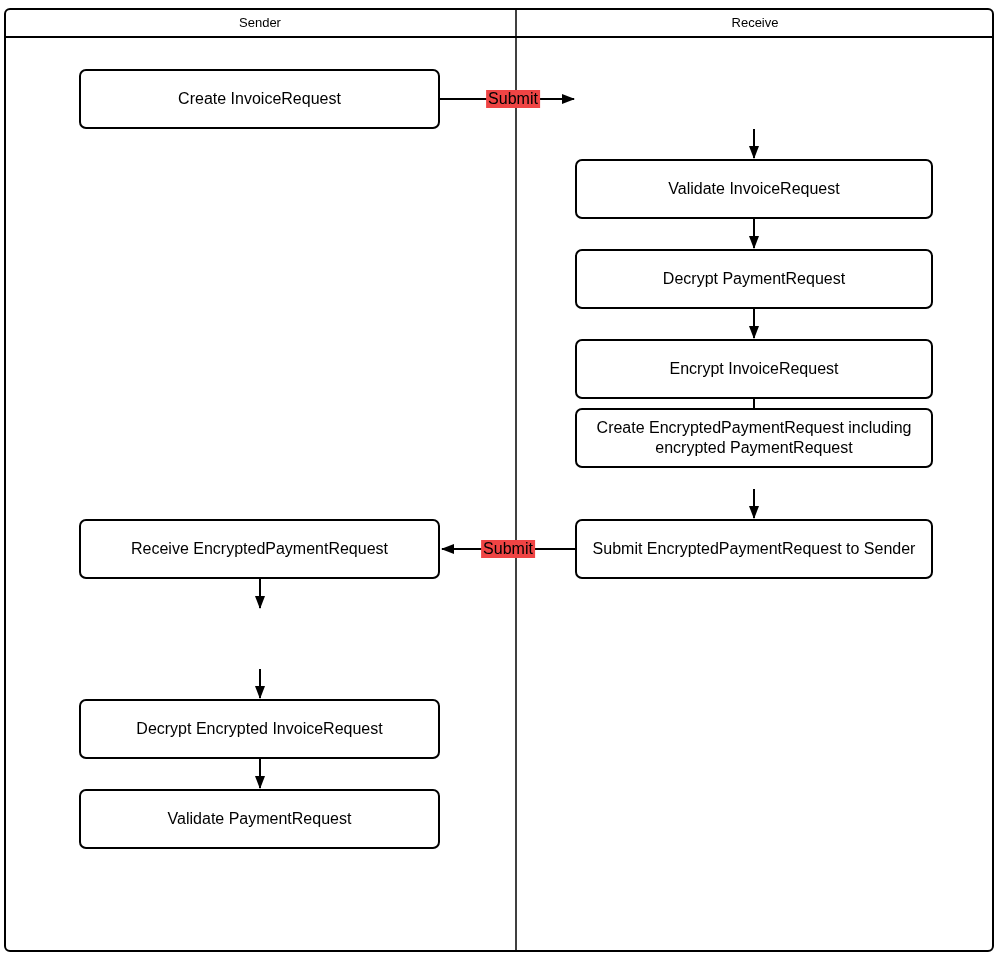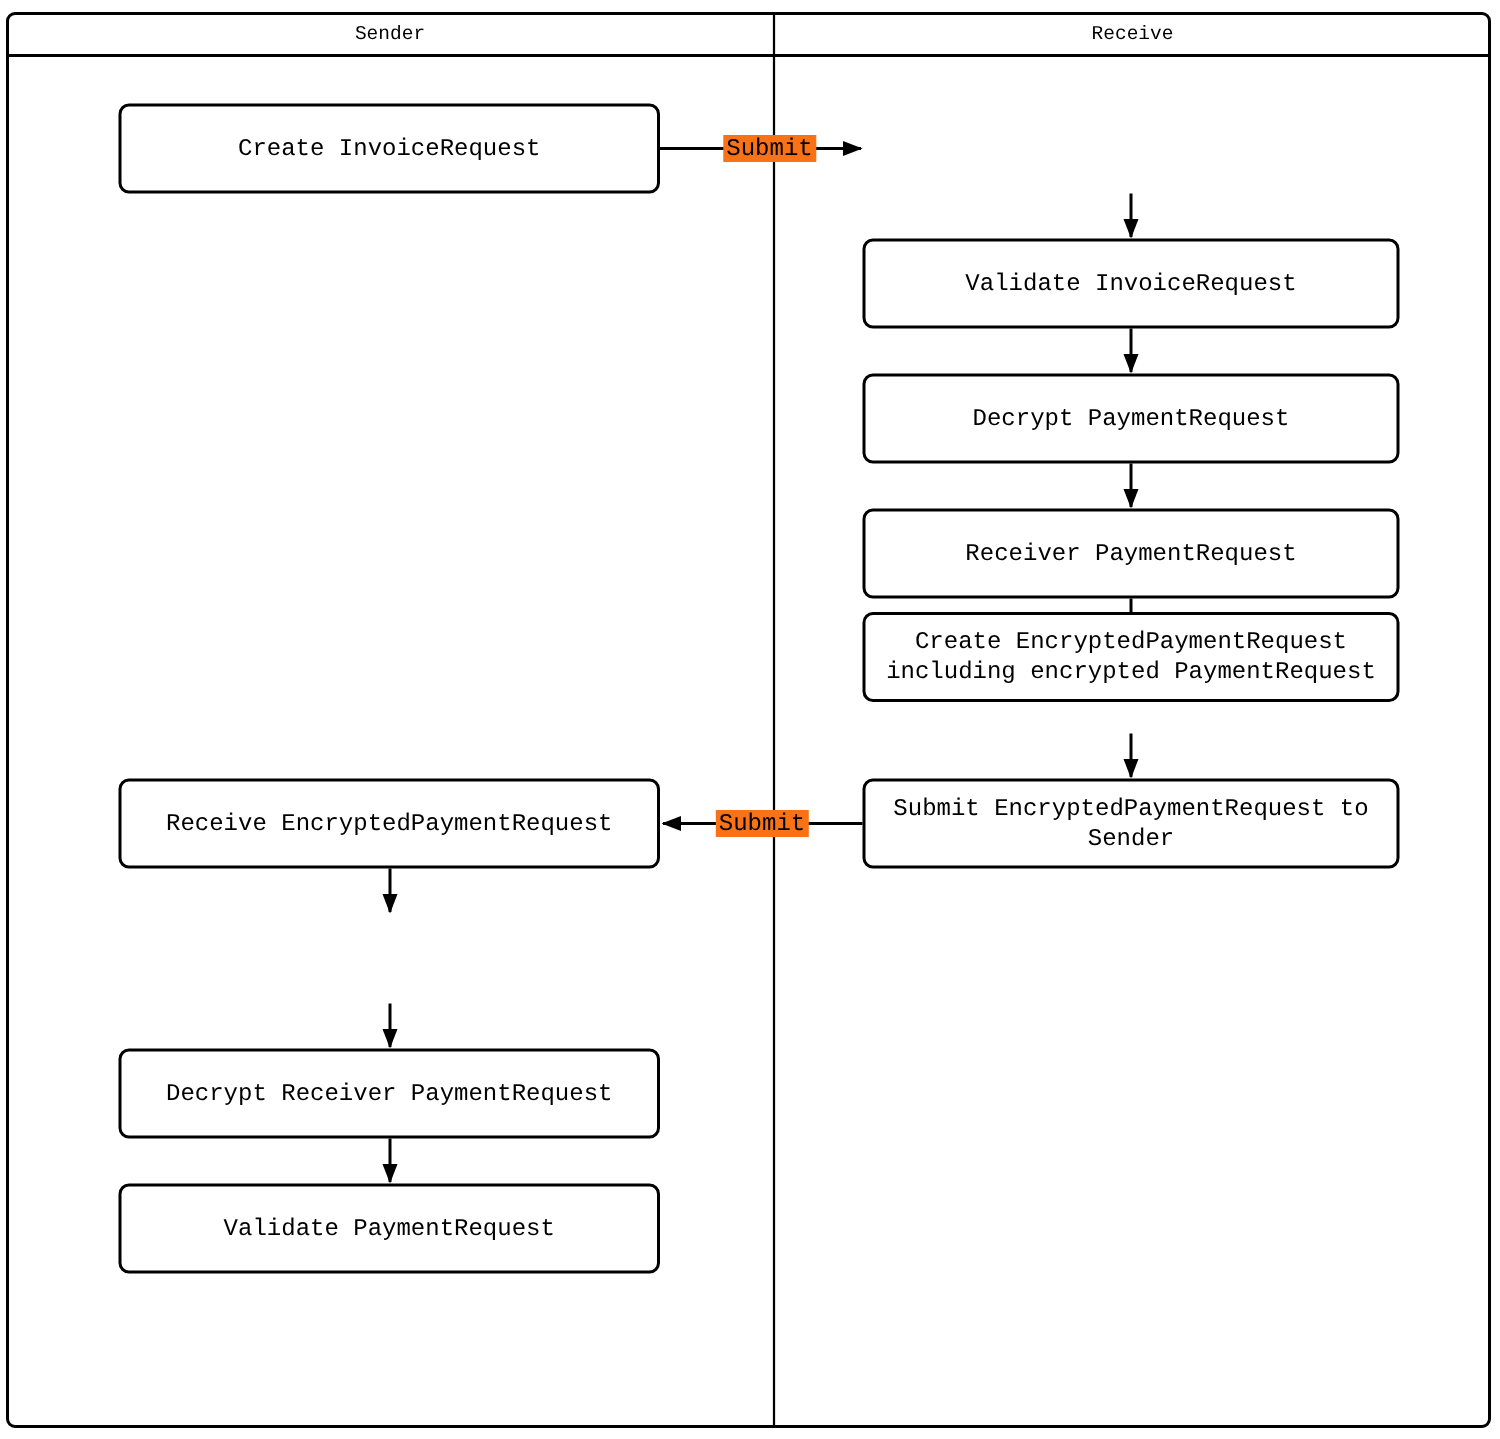--- a/index.html
+++ b/index.html
@@ -5,21 +5,21 @@
   html, body {
     margin: 0;
     padding: 0;
     background: #ffffff;
   }
   .canvas {
     position: relative;
     width: 1000px;
     height: 959px;
     background: #ffffff;
-    font-family: Liberation Mono, monospace;
+    font-family: Liberation Sans, sans-serif;
     color: #000000;
     overflow: hidden;
   }
   .edges-svg {
     position: absolute;
     left: 0;
     top: 0;
     width: 1000px;
     height: 959px;
   }
@@ -47,21 +47,21 @@
     text-align: center;
     font-size: 16px;
     line-height: 20px;
     padding: 2px 5px;
   }
   .node.lane-s { left: 79px;  width: 361px; height: 60px; }
   .node.lane-r { left: 575px; width: 358px; height: 60px; }
   .edge-label {
     position: absolute;
     transform: translate(-50%, -50%);
-    background: #f97316;
+    background: #ef4444;
     padding: 0 2px;
     font-size: 16px;
     line-height: 18px;
     white-space: nowrap;
   }
 </style>
 </head>
 <body>
 
 <div class="canvas">
@@ -92,25 +92,25 @@
     <line x1="260" y1="579" x2="260" y2="608" stroke="#000000" stroke-width="2" marker-end="url(#ah)"></line>
     <line x1="260" y1="669" x2="260" y2="698" stroke="#000000" stroke-width="2" marker-end="url(#ah)"></line>
     <line x1="260" y1="759" x2="260" y2="788" stroke="#000000" stroke-width="2" marker-end="url(#ah)"></line>
   </svg>
 
   <div class="lane-header sender">Sender</div>
   <div class="lane-header receiver">Receive</div>
 
   <div class="node lane-s" style="top:69px">Create InvoiceRequest</div>
   <div class="node lane-s" style="top:519px">Receive EncryptedPaymentRequest</div>
-  <div class="node lane-s" style="top:699px">Decrypt Receiver PaymentRequest</div>
+  <div class="node lane-s" style="top:699px">Decrypt Encrypted InvoiceRequest</div>
   <div class="node lane-s" style="top:789px">Validate PaymentRequest</div>
 
   <div class="node lane-r" style="top:159px">Validate InvoiceRequest</div>
   <div class="node lane-r" style="top:249px">Decrypt PaymentRequest</div>
-  <div class="node lane-r" style="top:339px">Receiver PaymentRequest</div>
+  <div class="node lane-r" style="top:339px">Encrypt InvoiceRequest</div>
   <div class="node lane-r" style="top:408px">Create EncryptedPaymentRequest including encrypted PaymentRequest</div>
   <div class="node lane-r" style="top:519px">Submit EncryptedPaymentRequest to Sender</div>
 
   <div class="edge-label" style="left:513px; top:99px">Submit</div>
   <div class="edge-label" style="left:508px; top:549px">Submit</div>
 
 </div>
 
 </body></html>

